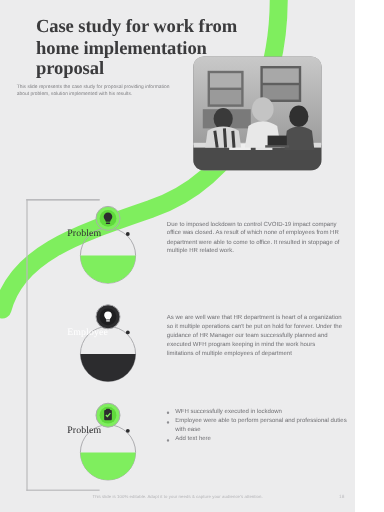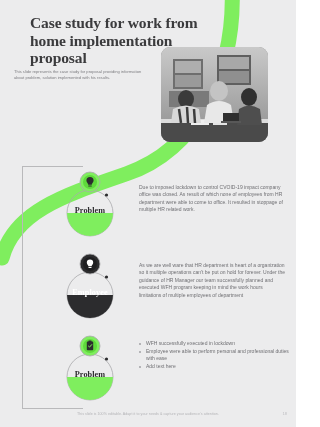--- a/index.html
+++ b/index.html
@@ -102,24 +102,24 @@
     top: 0;
     width: 68px;
     height: 72px;
   }
   .badge svg { display: block; }
 
   .badge-label {
     position: absolute;
     left: 56px;
     width: 68px;
-    top: 38px;
-    text-align: center;
+    top: 22px;
+    text-align: left;
     font-family: "Liberation Serif", serif;
-    font-weight: bold;
+    font-weight: normal;
     font-size: 8.2px;
     color: #2c2c2e;
     letter-spacing: 0.1px;
     pointer-events: none;
   }
   .badge-label.on-dark { color: #ffffff; }
 
   .body-text {
     position: absolute;
     left: 139px;

